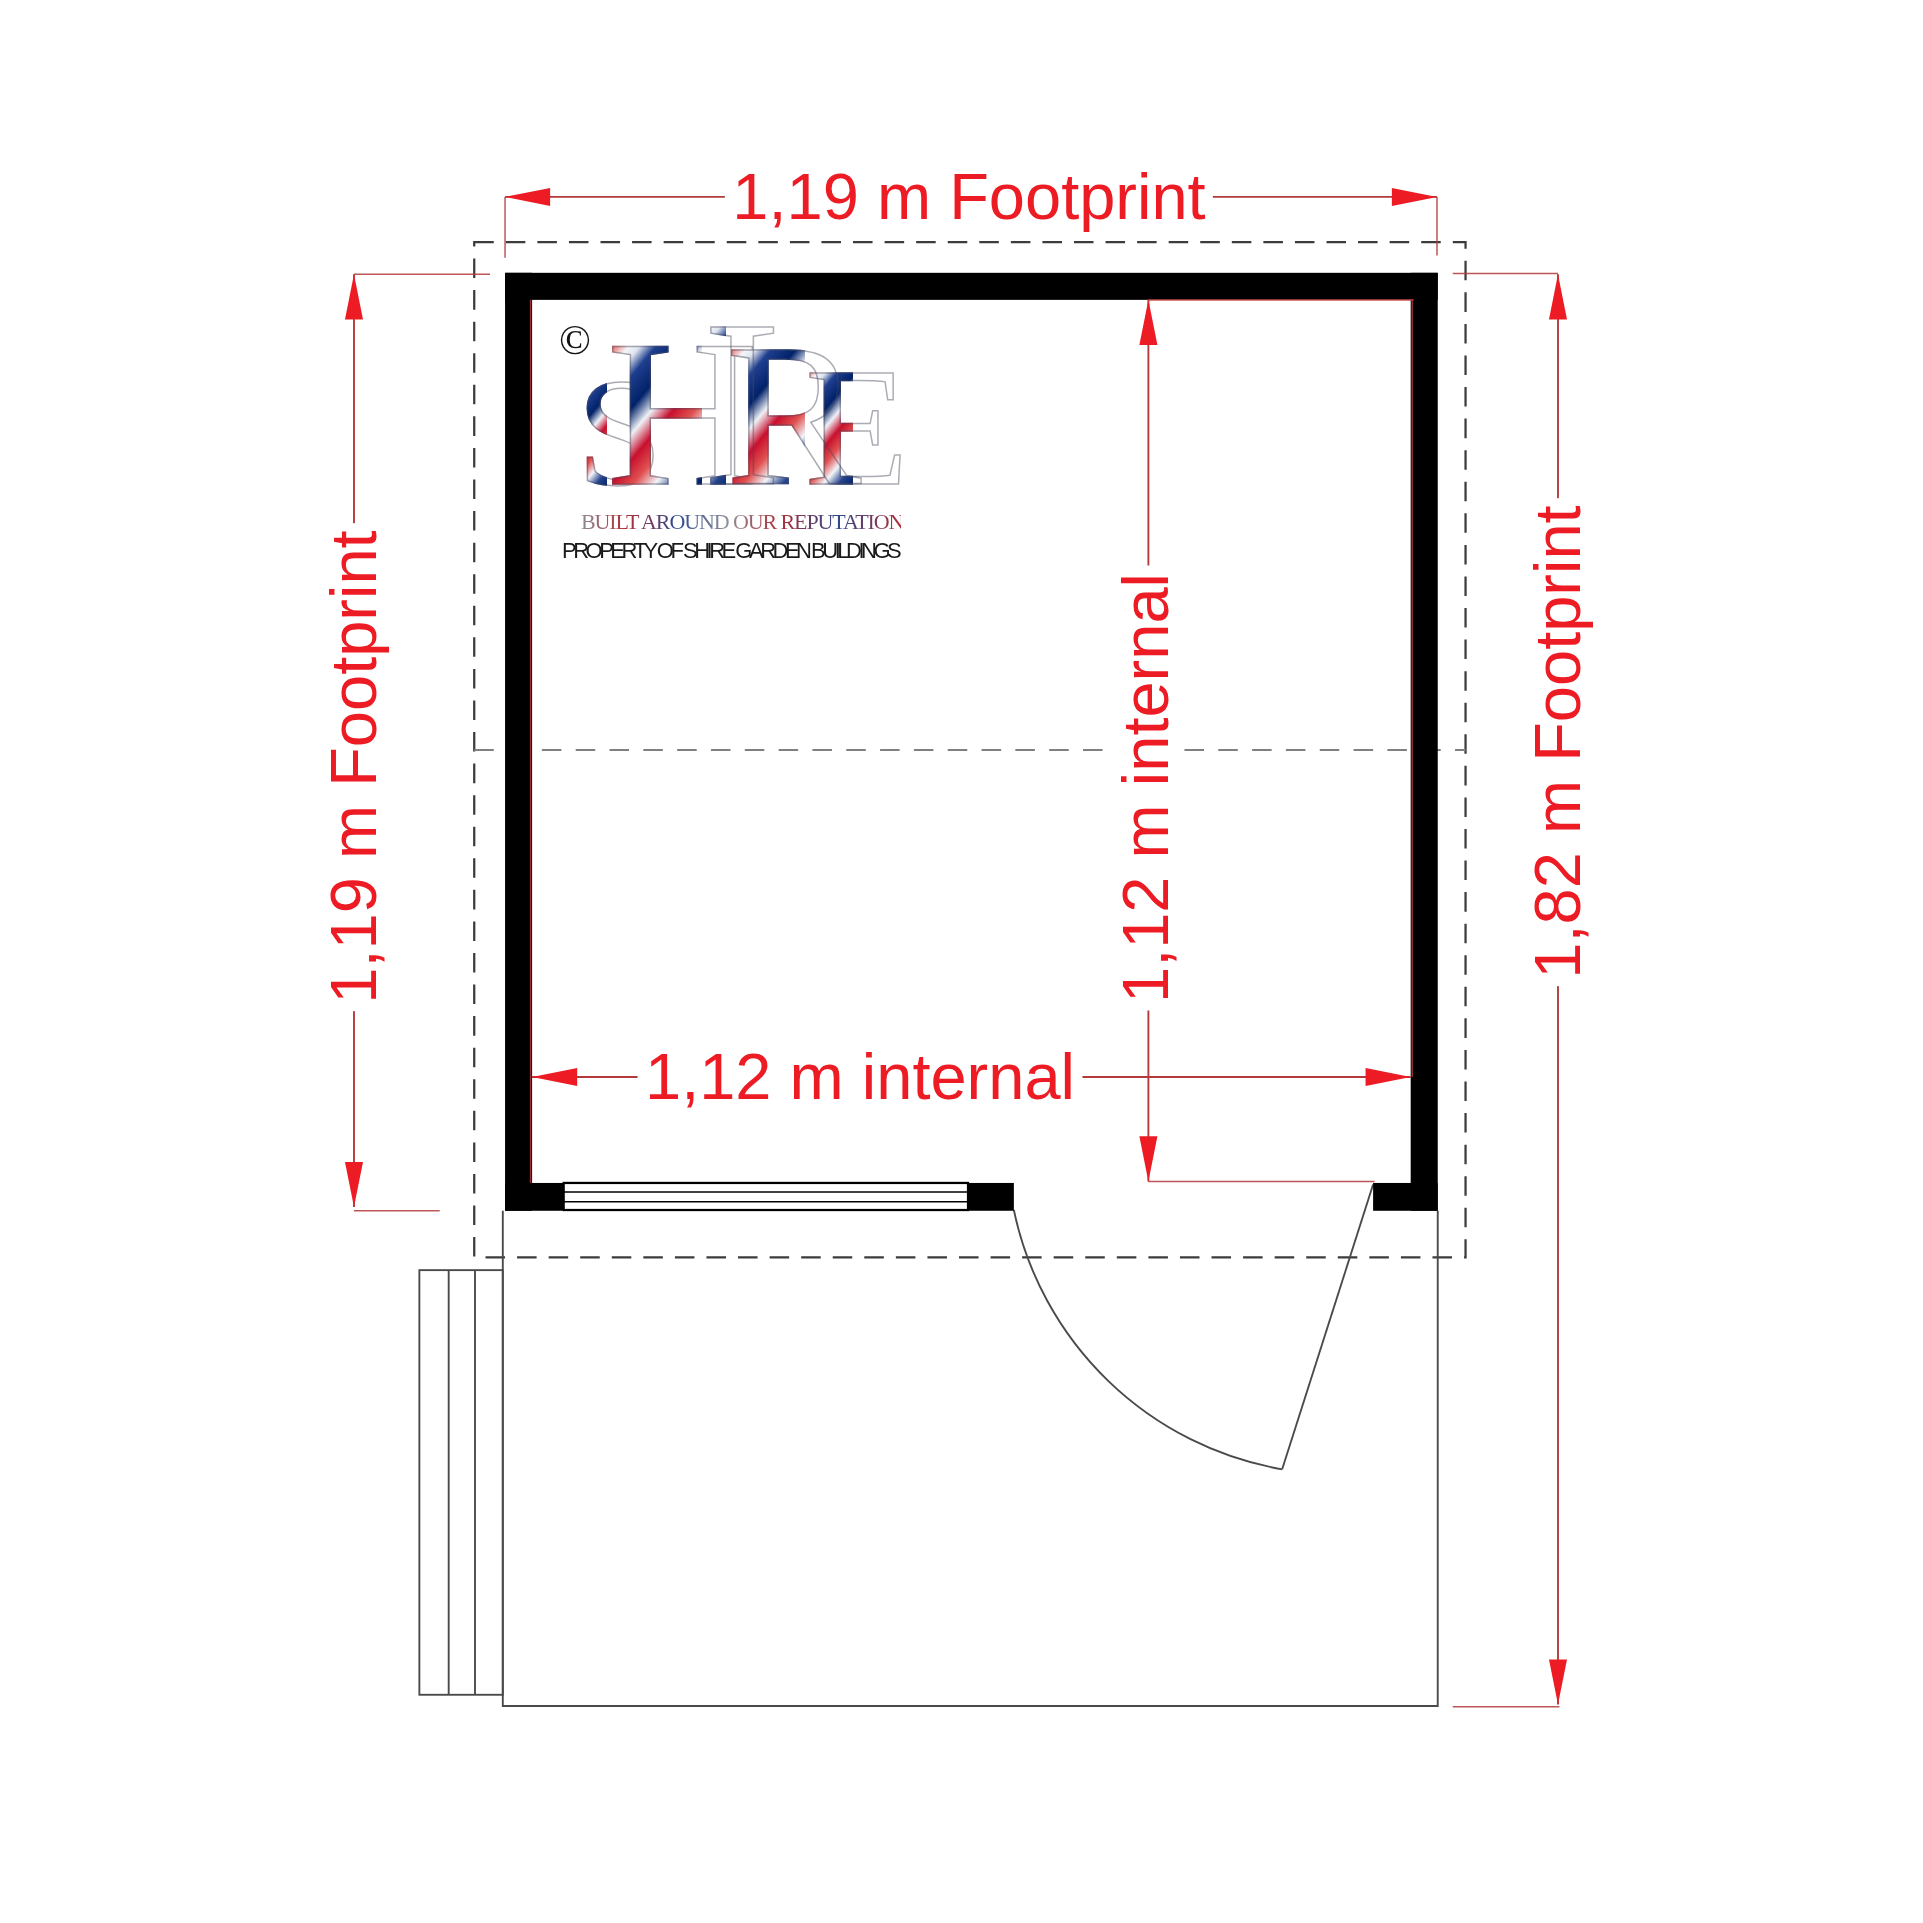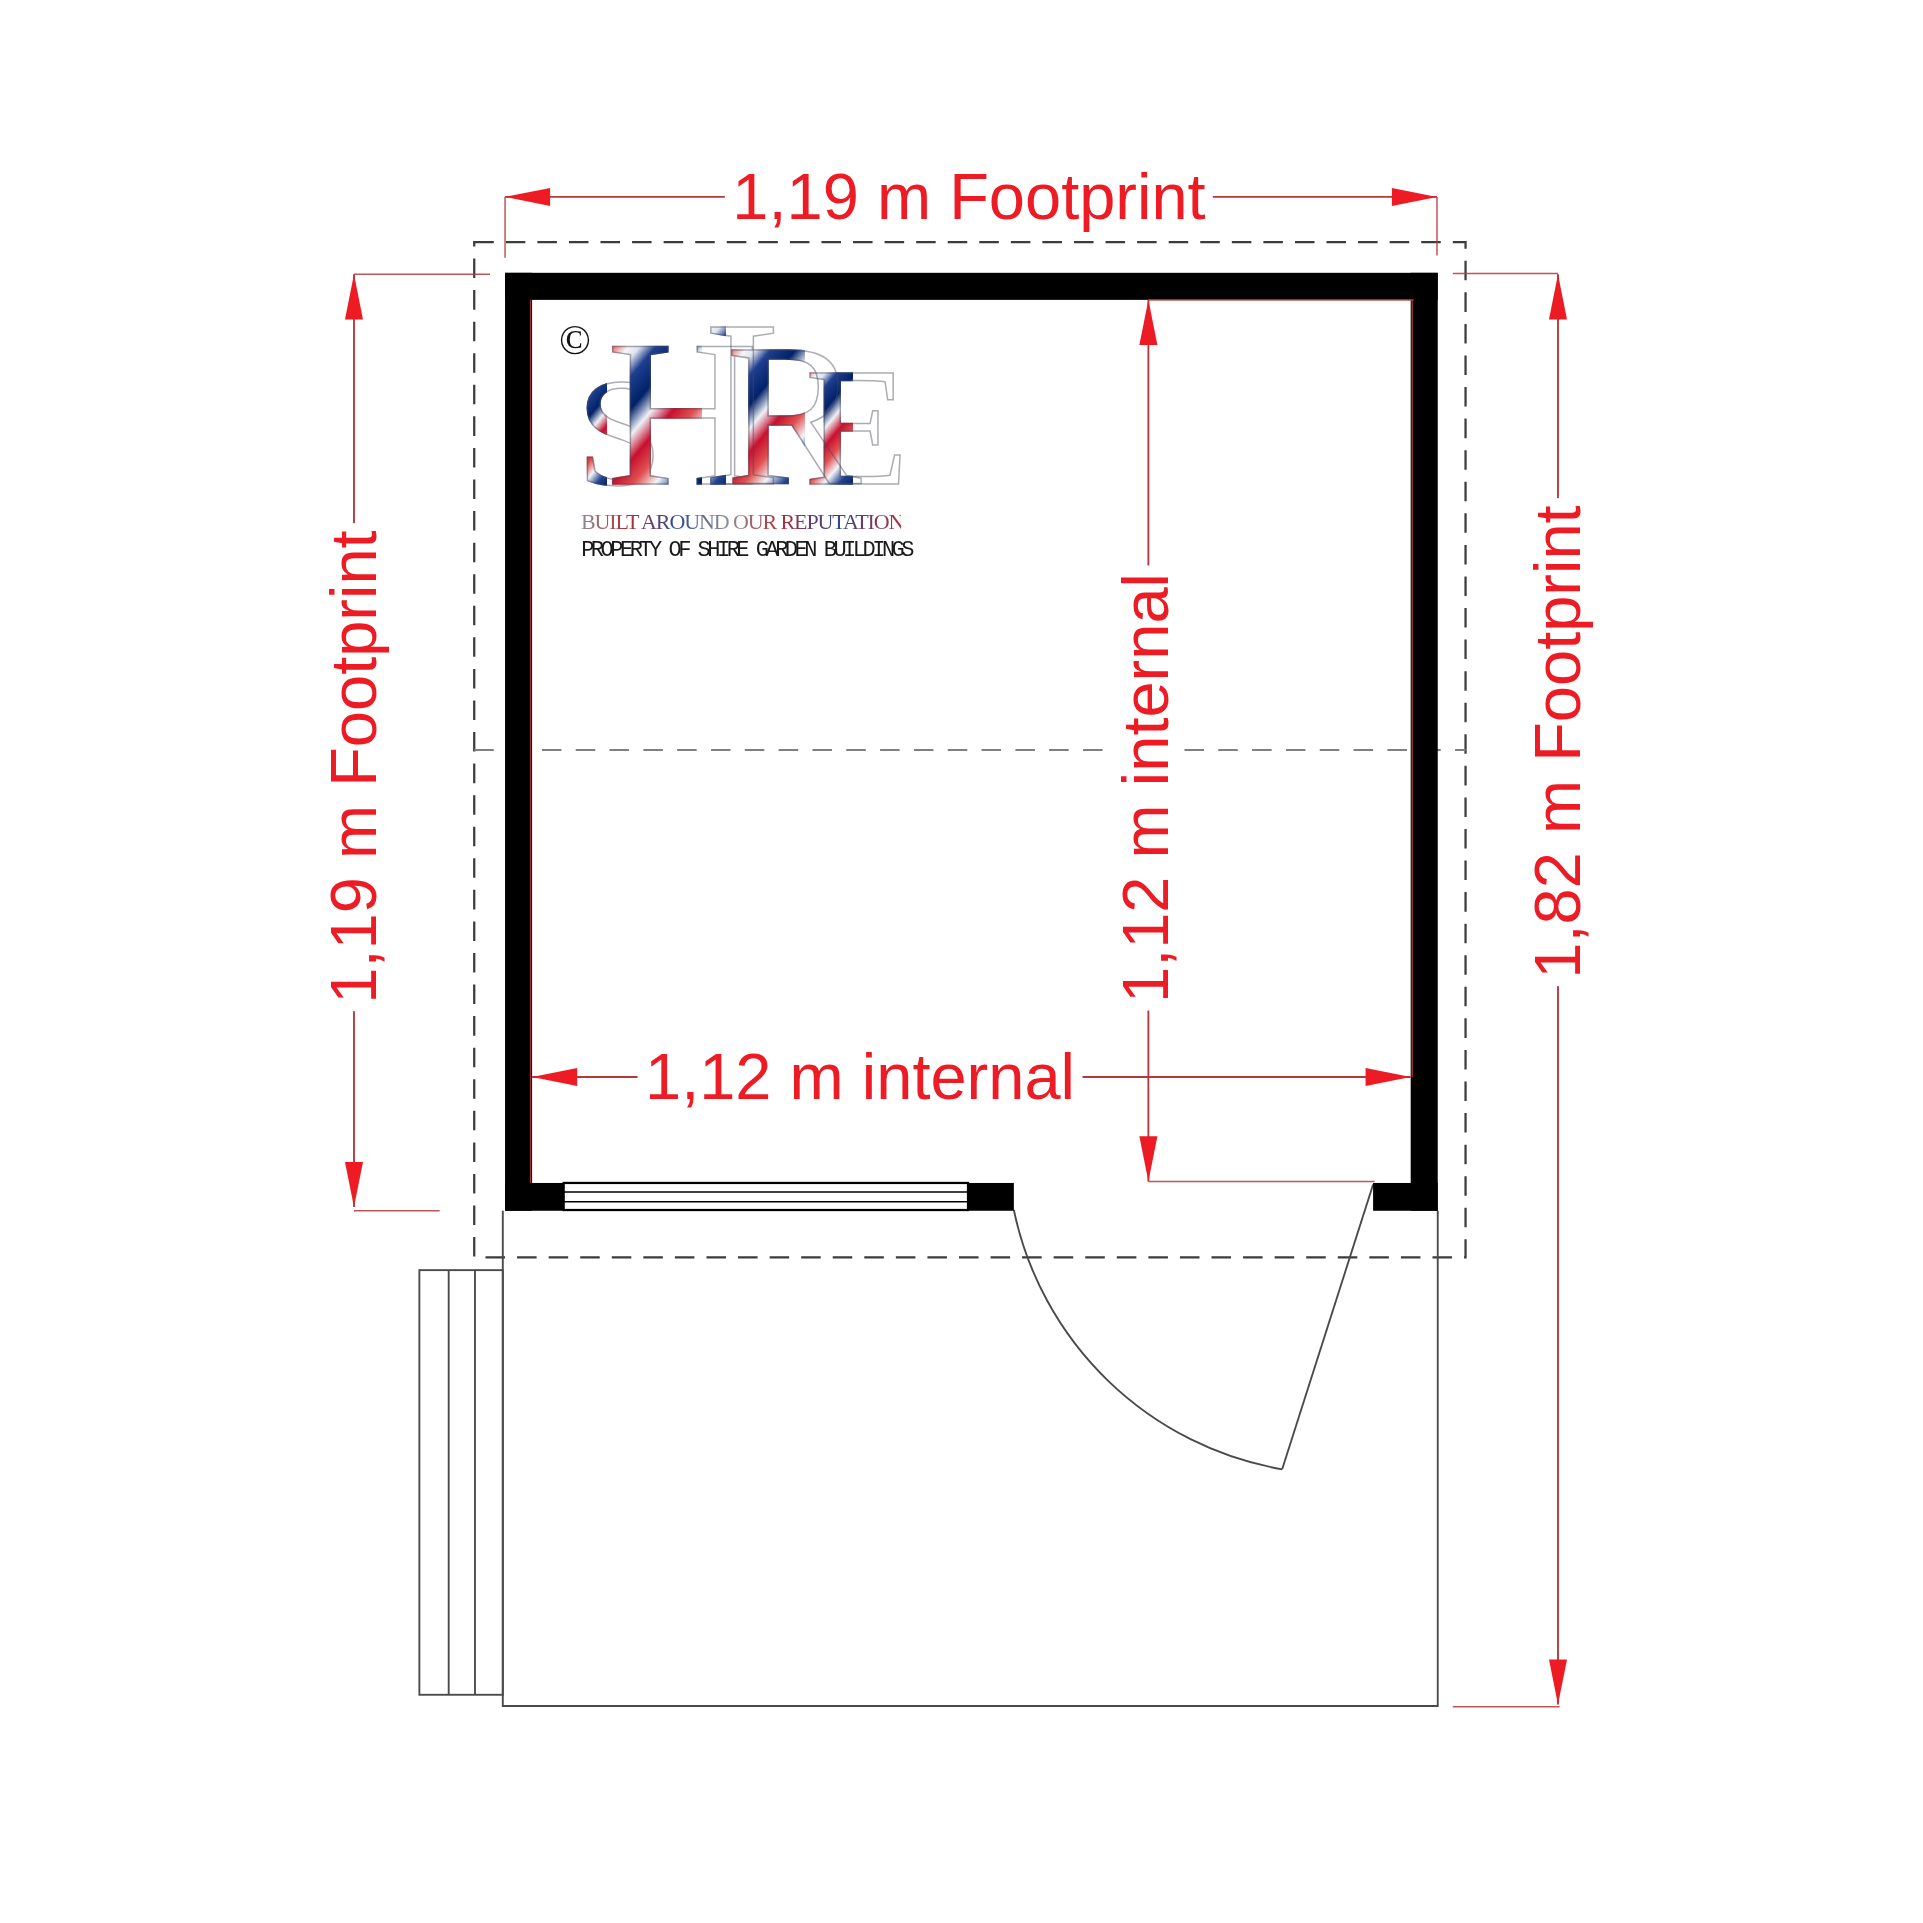--- a/index.html
+++ b/index.html
@@ -73,23 +73,23 @@
     font-family:"Liberation Serif",serif;
     font-size:22px;letter-spacing:-1.1px;line-height:1;
     text-align:center;white-space:nowrap;
     color:#8a4a5a;
     background-image:linear-gradient(90deg,#8a8a96 0%,#b03038 14%,#2c4a8c 30%,#90909c 46%,#b03038 62%,#2c4a8c 80%,#b03038 100%);
     -webkit-background-clip:text;background-clip:text;
     -webkit-text-fill-color:transparent;
   }
   .property{
     position:absolute;left:562px;top:540px;width:349px;
-    font-family:Liberation Mono, monospace;
+    font-family:Liberation Sans, sans-serif;
     font-size:22px;letter-spacing:-3.5px;line-height:1;
-    text-align:right;white-space:nowrap;
+    text-align:left;white-space:nowrap;
     color:#1a1a1a;
   }
 </style>
 </head>
 <body>
 
 <div class="canvas">
 
   <svg viewBox="0 0 2560 2560">
 

